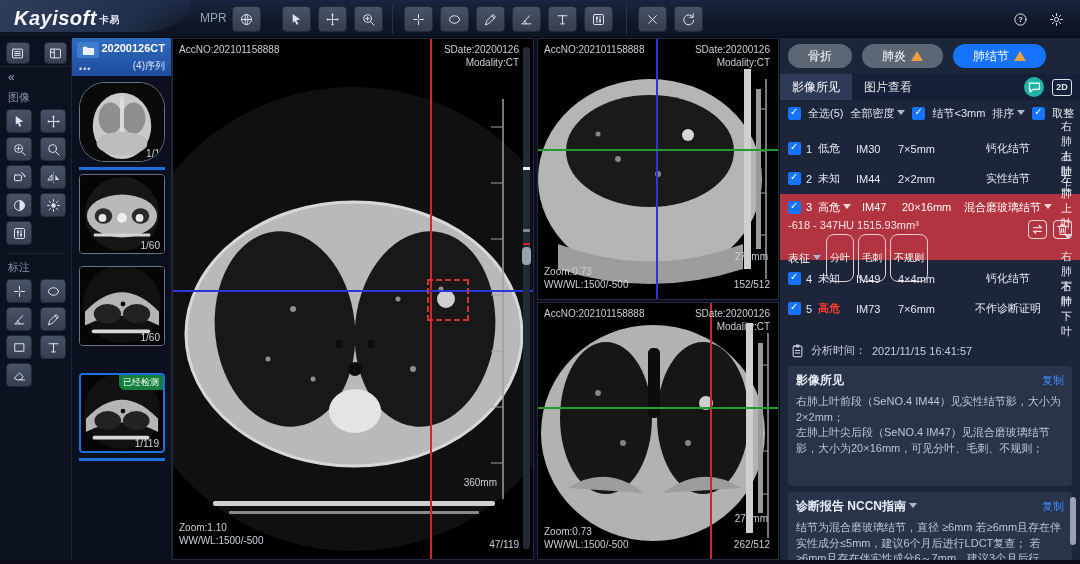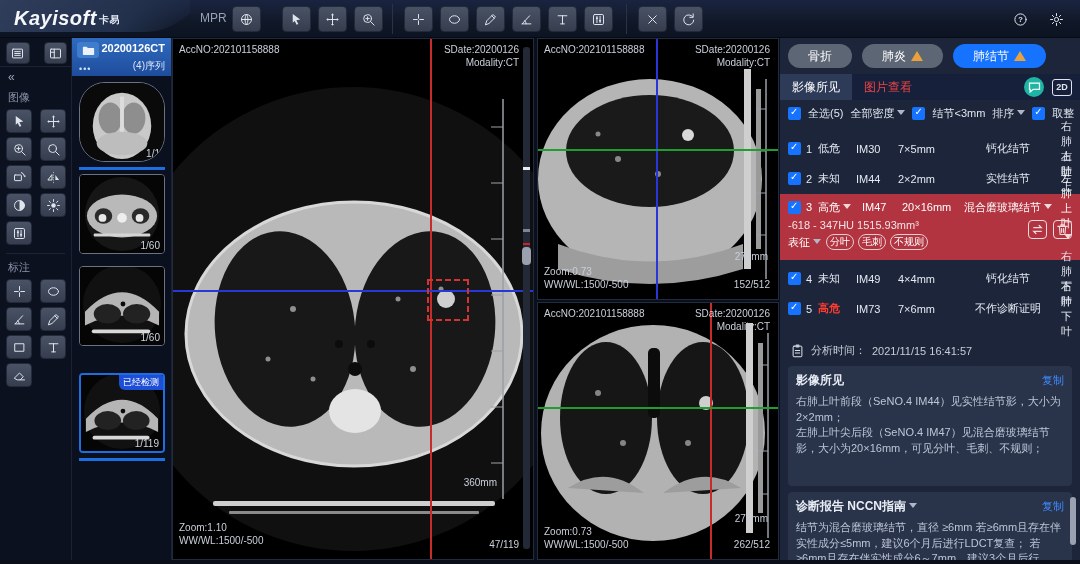--- a/index.html
+++ b/index.html
@@ -52,21 +52,21 @@
   .series-more { position:absolute; left:7px; bottom:2px; font-size:9px; color:#cfe0ff; letter-spacing:1px; }
   .series-count { position:absolute; right:6px; bottom:3px; font-size:10px; color:#d7e4fa;margin-top:24px; }
   .folder-btn { position:absolute; left:5px; top:4px; width:22px; height:16px; border-radius:3px;
             background:#3f7ccc; display:flex; align-items:center; justify-content:center; }
   .folder-btn svg { width:12px; height:12px; }
   .thumb { position:absolute; left:7px; width:86px; height:80px; border:1px solid #6a7385;
             border-radius:4px; background:#000; overflow:hidden; cursor:pointer; }
   .thumb svg { width:100%; height:100%; display:block; }
   .thumb-label { position:absolute; right:4px; bottom:2px; font-size:10px; color:#cfd5e0; }
   .thumb.selected { border:2px solid #1d6fe0; }
-  .thumb-badge { position:absolute; right:0; top:0; background:#1d4ed8; color:#fff;
+  .thumb-badge { position:absolute; right:0; top:0; background:#15803d; color:#fff;
             font-size:9px; padding:1px 4px; border-radius:0 0 0 6px; }
   .thumb-sep { position:absolute; left:7px; width:86px; height:3px; background:#1d6fe0; }
 
   
   .vp { position:absolute; background:#000; border:1px solid #222b3d; overflow:hidden; }
   .vp svg.scene { position:absolute; left:0; top:0; }
   .ov { position:absolute; font-size:10px; color:#c9cfda; line-height:13px; z-index:5; }
   .ov.r { text-align:right; }
   .vline,.hline { position:absolute; z-index:4; }
   .vline { width:2px; top:0; bottom:0; }
@@ -82,21 +82,21 @@
   .rpanel { position:absolute; left:780px; top:38px; width:300px; height:526px;
             background:#1c2539; }
   .pills { position:absolute; left:8px; top:6px; display:flex; gap:10px; }
   .pill { height:24px; border-radius:12px; display:flex; align-items:center; justify-content:center;
             gap:5px; font-size:12px; color:#fff; background:#5d6675; cursor:pointer; padding:0 20px; }
   .pill.active { background:#1573ff; }
   .warn-tri { width:0; height:0; border-left:6px solid transparent; border-right:6px solid transparent;
             border-bottom:10px solid #e8a13c; display:inline-block; }
   .tabs { position:absolute; left:0; top:36px; width:300px; height:26px; background:#16203a;
             display:flex; align-items:stretch; }
-  .tab { padding:0 12px; font-size:12px; color:#ef4444; display:flex; align-items:center; cursor:pointer; }
+  .tab { padding:0 12px; font-size:12px; color:#e5e5e5; display:flex; align-items:center; cursor:pointer; }
   .tab.active { background:#2d3b58; color:#fff; }
   .tab-icons { position:absolute; right:8px; top:3px; display:flex; gap:8px; align-items:center; }
   .teal-ic { width:20px; height:20px; border-radius:50%; background:#1fb5a5;
             display:flex; align-items:center; justify-content:center; cursor:pointer; }
   .teal-ic svg { width:12px; height:12px; }
   .box2d { width:20px; height:17px; border:1.5px solid #dfe4ec; border-radius:3px;
             font-size:9px; color:#dfe4ec; display:flex; align-items:center; justify-content:center;
             font-weight:bold; cursor:pointer; }
   .filters { position:absolute; left:8px; top:68px; width:286px; display:flex;
             align-items:center; gap:7px; font-size:11px; color:#dfe5ee; white-space:nowrap; }
@@ -114,21 +114,21 @@
   .nrow .c-size { width:64px; }
   .nrow .c-type { width:92px; text-align:center; }
   .nrow .c-loc { flex:1; text-align:right; }
   .risk-red { color:#ff3b30; font-weight:bold; }
   .red-block { position:absolute; left:0; top:156px; width:300px; height:66px; background:#b23440;
             padding:3px 8px; cursor:pointer; }
   .red-top { display:flex; align-items:center; font-size:11px; color:#fff; height:20px; }
   .red-top .caret { border-top-color:#f2d7d9; }
   .red-hu { font-size:11px; color:#f4e3e4; margin-top:2px; }
   .red-feat { display:flex; align-items:center; gap:5px; margin-top:3px; font-size:11px; color:#fff; }
-  .tag { border:1px solid #e8cdd0; border-radius:8px; font-size:10px; padding:0 3px; line-height:14px; }
+  .tag { border:1px solid #e8cdd0; border-radius:8px; font-size:10px; padding:16px 3px; line-height:14px; }
   .red-icons { position:absolute; right:8px; top:26px; display:flex; gap:6px; }
   .rico { width:19px; height:19px; border:1px solid #f0dadc; border-radius:4px;
             display:flex; align-items:center; justify-content:center; cursor:pointer; }
   .rico svg { width:12px; height:12px; }
   .analysis { position:absolute; left:10px; top:305px; font-size:11px; color:#c6cdd9;
             display:flex; align-items:center; gap:6px; }
   .analysis svg { width:13px; height:13px; }
   .txtbox { position:absolute; left:8px; width:284px; background:#29334a; border-radius:4px;
             padding:6px 8px; }
   .txtbox-head { display:flex; justify-content:space-between; align-items:center; }

